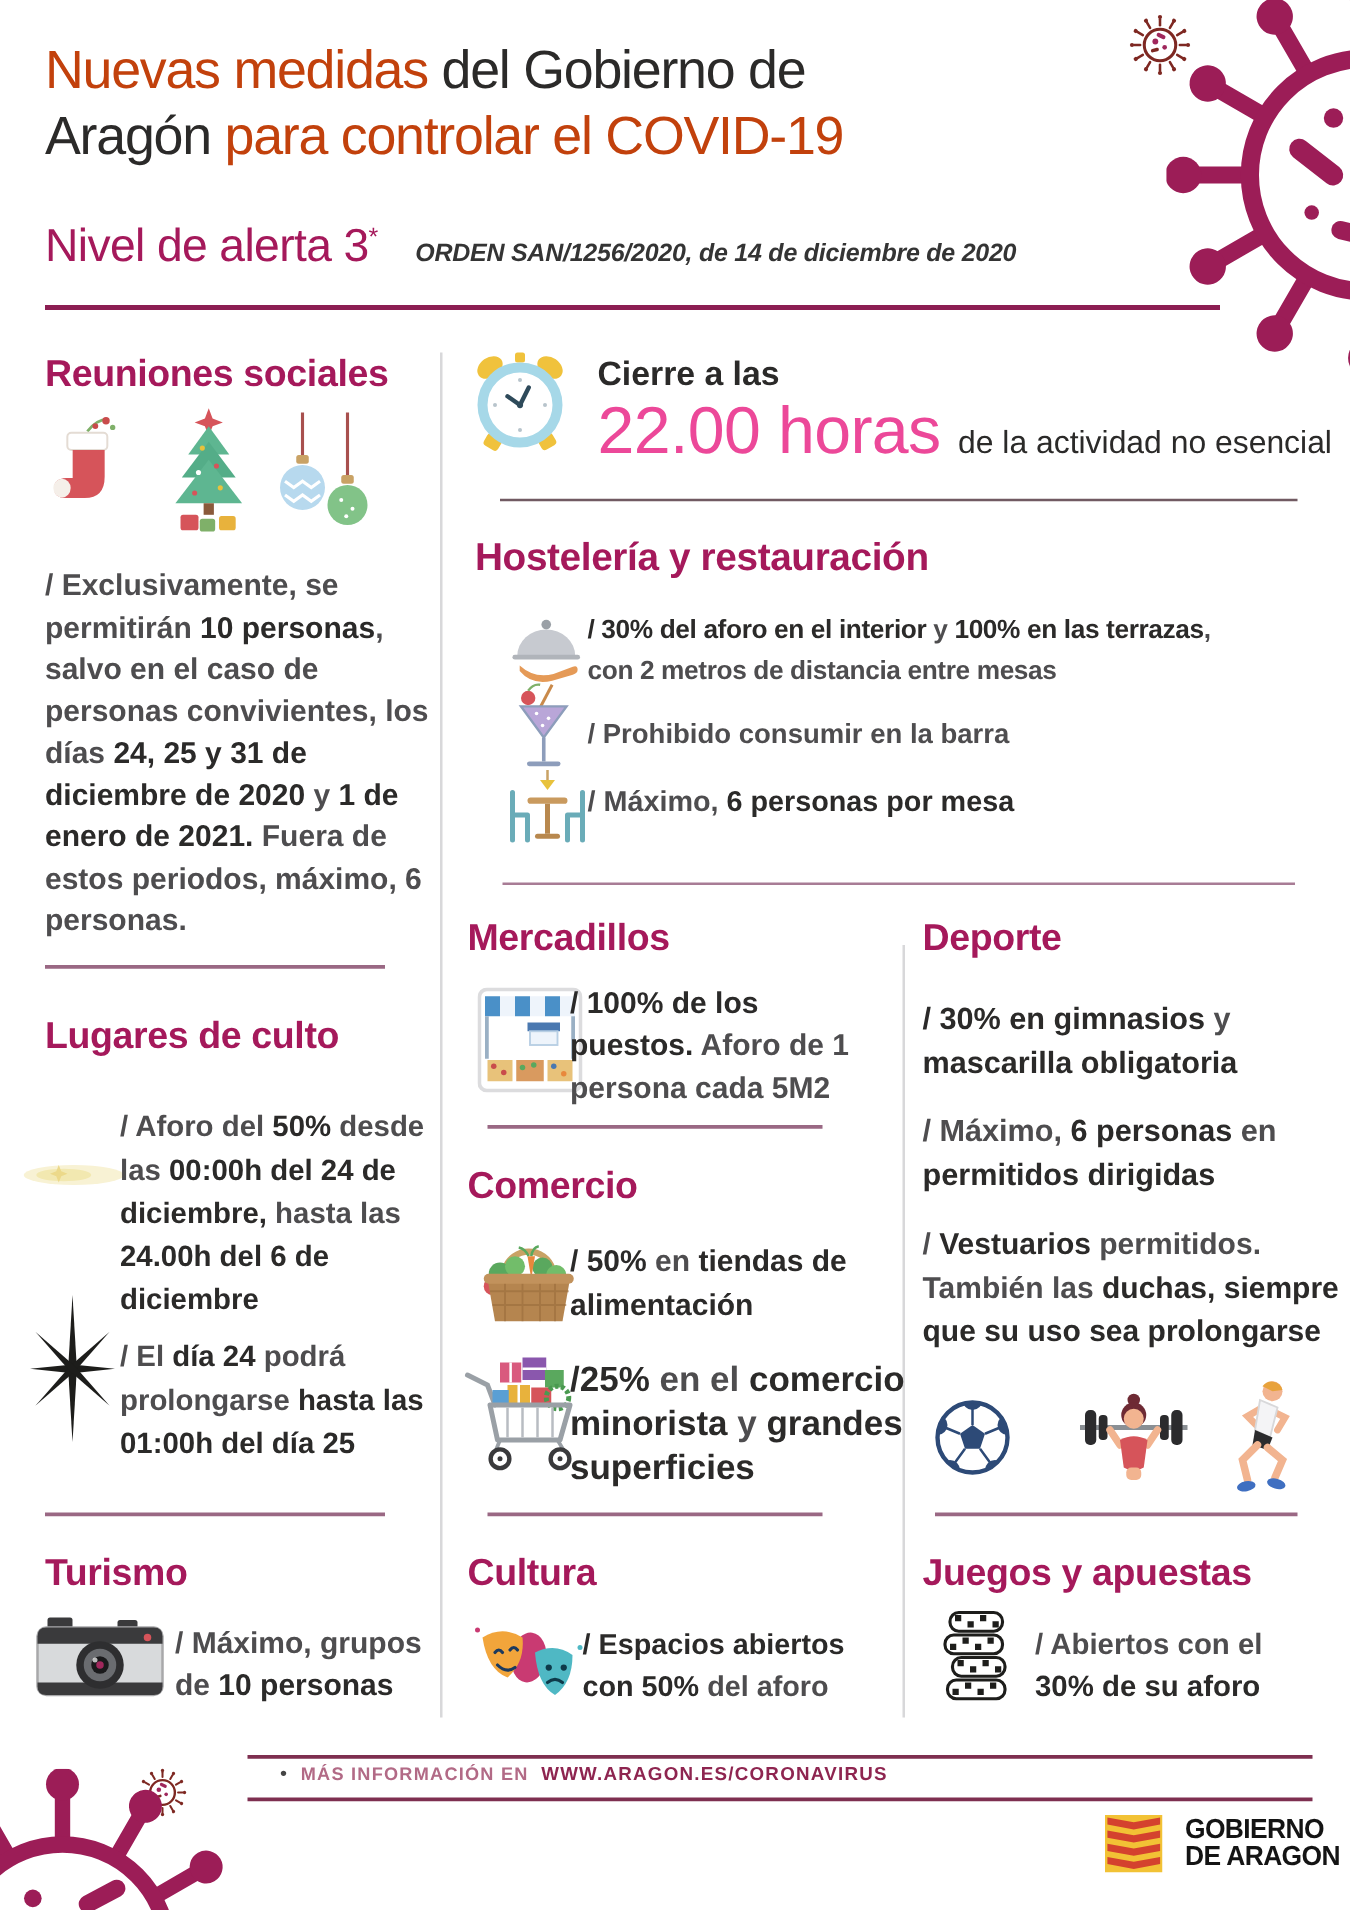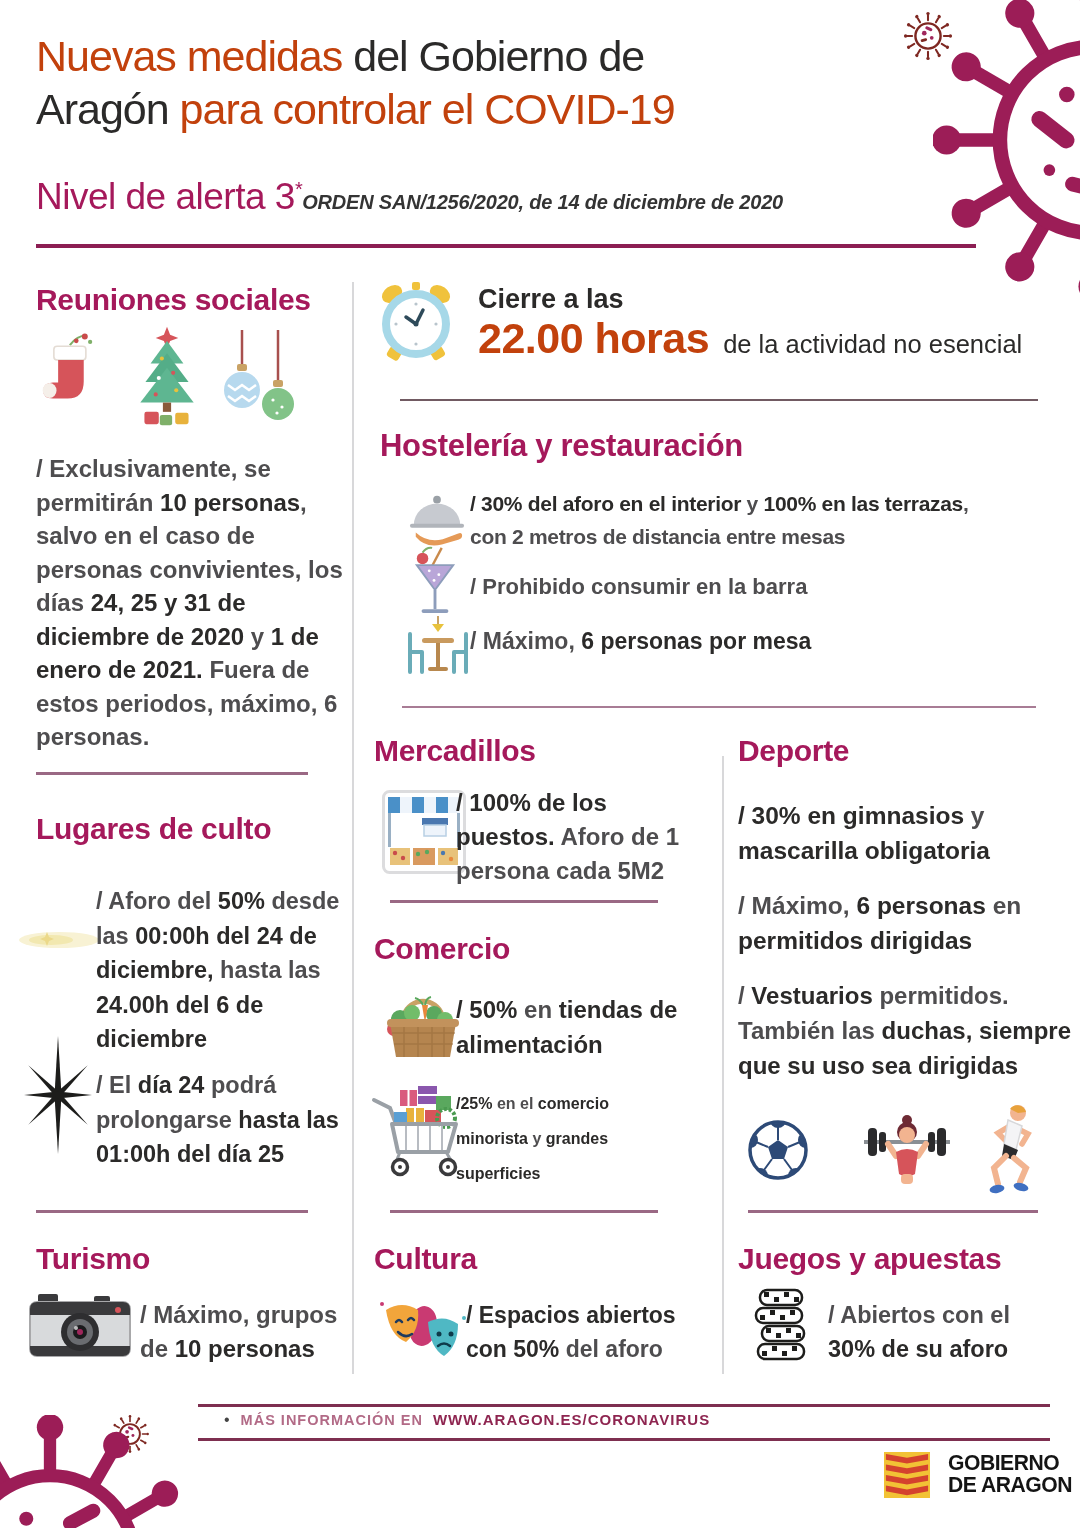--- a/index.html
+++ b/index.html
@@ -9,21 +9,21 @@
   .sec-title{position:absolute;margin:0;font-size:30px;font-weight:800;color:#a5195b;letter-spacing:-.3px;white-space:nowrap}
   .rich{position:absolute;margin:0;white-space:nowrap;color:#4e4d4f;font-weight:400}
   .seg-n{font-weight:bold}
   .seg-b{font-weight:700;color:#2b2a29}
   .seg-hl{color:#c2410c;font-weight:400}
   .seg-dk{color:#2b2a29;font-weight:500}
   .hr{position:absolute;background:#9a6884;height:2.5px}
   .vr{position:absolute;background:#d8d8da;width:2px}
   .icon{position:absolute}
   #title{left:36px;top:30px;font-size:43px;line-height:53px;letter-spacing:-1px;margin:0;font-weight:500}
-  #alert-row{left:36px;top:176px;display:flex;align-items:baseline;}
+  #alert-row{left:36px;top:176px;display:flex;align-items:baseline;gap:30px}
   #alert-level{font-size:37px;color:#a5195b;font-weight:400;letter-spacing:-.5px}
   #alert-level sup{font-size:20px}
   #order-ref{font-size:20px;font-style:italic;font-weight:700;color:#343434;letter-spacing:-.2px}
   #closure-time-row{display:flex;align-items:baseline;gap:14px}
   #footer-info{left:224px;top:1411px;display:flex;align-items:baseline;gap:10px;letter-spacing:1px}
   #logo{left:884px;top:1452px;display:flex;align-items:flex-start;gap:18px}
   #logo-text{font-size:22px;font-weight:800;color:#141414;line-height:22px;letter-spacing:-.5px;transform:scaleX(.96);transform-origin:left top}
 </style>
 </head>
 <body>
@@ -243,21 +243,21 @@
       <circle cx="40" cy="44" r="30" fill="#fff" stroke="#a6d8e8" stroke-width="8"></circle>
       <circle cx="40" cy="24" r="1.6" fill="#b8c4cc"></circle>
         <circle cx="60" cy="44" r="1.6" fill="#b8c4cc"></circle>
         <circle cx="40" cy="64" r="1.6" fill="#b8c4cc"></circle>
         <circle cx="20" cy="44" r="1.6" fill="#b8c4cc"></circle>
       <path d="M40,44 L30,37 M40,44 L47,30" stroke="#2e4a5a" stroke-width="3.5" stroke-linecap="round" fill="none"></path>
       <circle cx="40" cy="44" r="2.5" fill="#2e4a5a"></circle>
     </svg>
     <div class="abs" style="left:478px;top:284px;font-size:27px;font-weight:700;color:#2b2a29">Cierre a las</div>
     <div class="abs" id="closure-time-row" style="left:478px;top:314px">
-      <span style="font-size:43px;font-weight:700;color:#c2410c;letter-spacing:-.5px">22.00 horas</span>
+      <span style="font-size:53px;font-weight:400;color:#ec4899;letter-spacing:-.5px">22.00 horas</span>
       <span style="font-size:25.5px;font-weight:400;color:#2b2a29">de la actividad no esencial</span>
     </div>
   </section>
 
   <div class="hr" style="left:400px;top:399px;width:638px;height:2px;background:#715a62"></div>
 
   <section>
     <h2 class="sec-title" style="left:380px;top:428px;font-size:31px">Hostelería y restauración</h2>
     <svg class="icon" viewBox="0 0 60 58" style="left:408px;top:490px;width:58px;height:56px">
       <circle cx="30" cy="10" r="4" fill="#9aa0a6"></circle>
@@ -376,28 +376,28 @@
       <rect x="24" y="34" width="13" height="13" fill="#5a9fd4"></rect>
       <circle cx="76" cy="40" r="9" fill="none" stroke="#4a9a50" stroke-width="4" stroke-dasharray="3 2"></circle>
       <path d="M22,46 H86 L78,74 H28 Z" fill="none" stroke="#9aa0a6" stroke-width="4" stroke-linejoin="round"></path>
       <path d="M36,48 V72 M48,48 V72 M60,48 V72 M72,48 V72" stroke="#b8bcc2" stroke-width="2" fill="none"></path>
       <path d="M30,74 L26,84 M76,74 L82,84" stroke="#9aa0a6" stroke-width="3" fill="none"></path>
       <circle cx="30" cy="89" r="7.5" fill="#fff" stroke="#3a3a3c" stroke-width="3.5"></circle>
       <circle cx="78" cy="89" r="7.5" fill="#fff" stroke="#3a3a3c" stroke-width="3.5"></circle>
       <circle cx="30" cy="89" r="2" fill="#3a3a3c"></circle>
         <circle cx="78" cy="89" r="2" fill="#3a3a3c"></circle>
     </svg>
-    <p class="rich" style="left:456px;top:1086px;font-size:16px;line-height:35px"><span class="seg-b">/25%</span><span class="seg-n"> en el </span><span class="seg-b">comercio</span><br><span class="seg-b">minorista</span><span class="seg-n"> y </span><span class="seg-b">grandes</span><br><span class="seg-b">superficies</span></p>
+    <p class="rich" style="left:456px;top:1086px;font-size:28px;line-height:35px"><span class="seg-b">/25%</span><span class="seg-n"> en el </span><span class="seg-b">comercio</span><br><span class="seg-b">minorista</span><span class="seg-n"> y </span><span class="seg-b">grandes</span><br><span class="seg-b">superficies</span></p>
   </section>
 
   <section>
     <h2 class="sec-title" style="left:738px;top:734px">Deporte</h2>
     <p class="rich" style="left:738px;top:798px;font-size:24.5px;line-height:35px"><span class="seg-b">/ 30% en gimnasios</span><span class="seg-n"> y</span><br><span class="seg-b">mascarilla obligatoria</span></p>
     <p class="rich" style="left:738px;top:888px;font-size:24.5px;line-height:35px"><span class="seg-n">/ Máximo, </span><span class="seg-b">6 personas</span><span class="seg-n"> en</span><br><span class="seg-b">permitidos dirigidas</span></p>
-    <p class="rich" style="left:738px;top:978px;font-size:24px;line-height:35px"><span class="seg-n">/ </span><span class="seg-b">Vestuarios</span><span class="seg-n"> permitidos.</span><br><span class="seg-n">También las </span><span class="seg-b">duchas, siempre</span><br><span class="seg-b">que su uso sea dirigidas</span></p>
+    <p class="rich" style="left:738px;top:978px;font-size:24px;line-height:35px"><span class="seg-n">/ </span><span class="seg-b">Vestuarios</span><span class="seg-n"> permitidos.</span><br><span class="seg-n">También las </span><span class="seg-b">duchas, siempre</span><br><span class="seg-b">que su uso sea prolongarse</span></p>
     <svg class="icon" viewBox="0 0 64 64" style="left:746px;top:1118px;width:64px;height:64px">
       <clipPath id="sc">
           <circle cx="32" cy="32" r="27"></circle>
         </clipPath>
       <circle cx="32" cy="32" r="28" fill="#fff" stroke="#2d4a77" stroke-width="3.5"></circle>
       <g clip-path="url(#sc)" fill="#2d4a77" stroke="#2d4a77">
         <polygon points="32,22 42,29 38,41 26,41 22,29" stroke="none"></polygon>
         <circle cx="32" cy="2" r="8" stroke="none"></circle>
           <circle cx="60" cy="22" r="8" stroke="none"></circle>
         <circle cx="50" cy="58" r="8" stroke="none"></circle>

